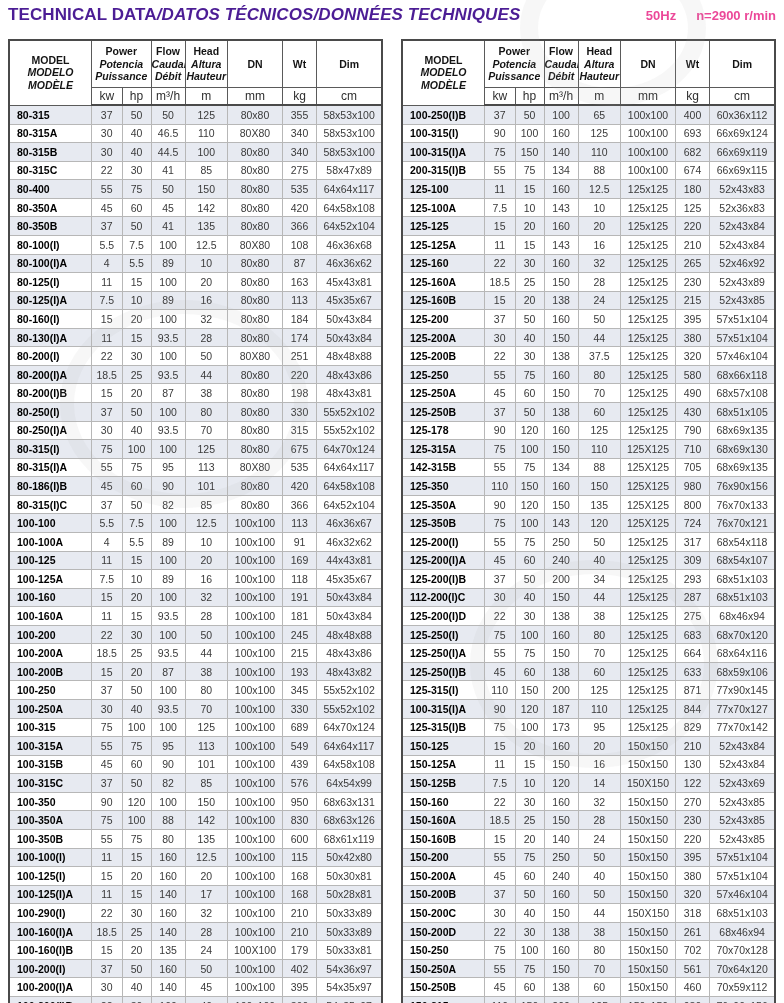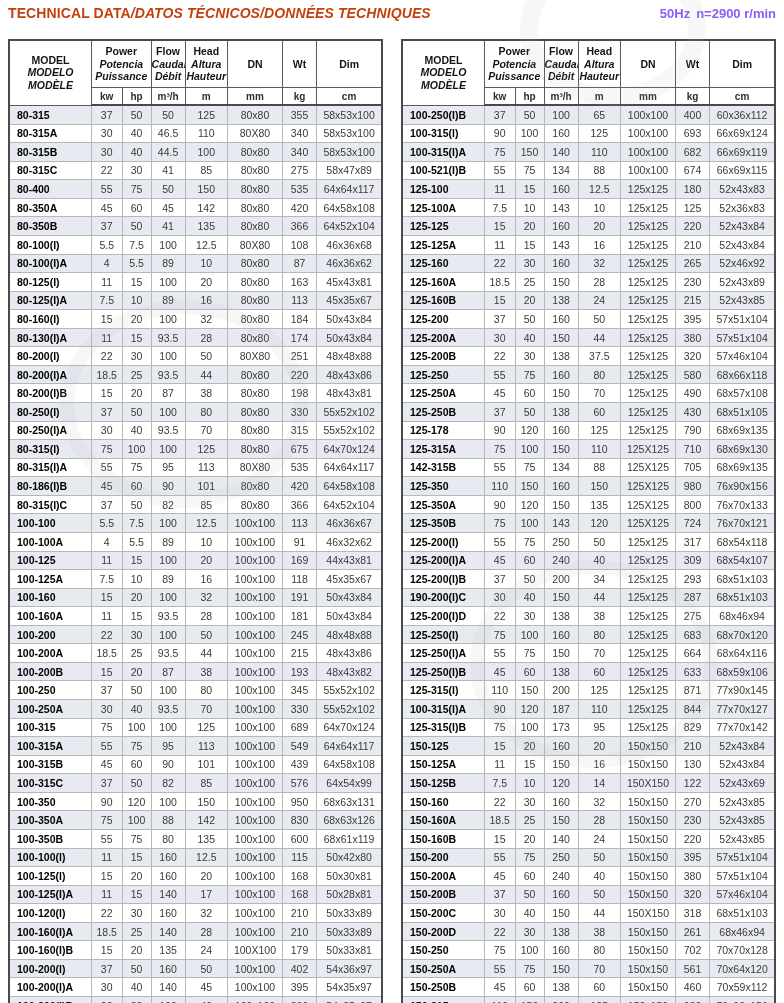--- a/index.html
+++ b/index.html
@@ -8,23 +8,23 @@
     background:#ffffff;
     font-family:"Liberation Sans", sans-serif;
     position:relative;
     overflow:hidden;
   }
   
   .titlebar{
     position:absolute;top:5px;left:8px;right:8px;
     display:flex;justify-content:space-between;align-items:baseline;
   }
-  .page-title{color:#c2410c;font-size:14px;font-weight:bold;letter-spacing:.1px;}
+  .page-title{color:#4c1d95;font-size:17px;font-weight:bold;letter-spacing:.1px;}
   .page-title .it{font-style:italic;}
-  .specs{color:#8b5cf6;font-size:13px;font-weight:bold;display:flex;gap:6px;align-items:center;}
+  .specs{color:#ec4899;font-size:13px;font-weight:bold;display:flex;gap:20px;align-items:center;}
   
   .wm{position:absolute;border:14px solid rgba(180,180,180,.10);border-radius:50%;pointer-events:none;z-index:5;}
   .wm1{left:520px;top:-50px;width:150px;height:120px;border-width:18px;}
   .wm2{left:60px;top:300px;width:220px;height:180px;}
   .wm3{left:470px;top:560px;width:220px;height:180px;}
   
   .pump-table{
     position:absolute;top:39px;
     width:375px;
     border-collapse:collapse;table-layout:fixed;
@@ -34,21 +34,21 @@
   .pump-table.right{left:401px;}
   .pump-table th,.pump-table td{overflow:hidden;white-space:nowrap;}
   
   .pump-table thead th{
     border:1px solid #5a5a5a;
     background:#fff;color:#141414;
     font-size:10.5px;font-weight:bold;text-align:center;
     vertical-align:middle;padding:0;
   }
   .pump-table thead tr.labels th{height:46px;}
-  .pump-table thead tr.units th{height:16px;font-weight:bold;font-size:10px;color:#2e2e2e;border-bottom:2px solid #4a4a4a;}
+  .pump-table thead tr.units th{height:16px;font-weight:normal;font-size:12px;color:#2e2e2e;border-bottom:2px solid #4a4a4a;}
   .pump-table thead .l1{font-weight:bold;line-height:1.2;}
   .pump-table thead .l2{font-weight:bold;font-style:italic;line-height:1.2;}
   .pump-table{border:2px solid #4a4a4a;}
   
   .pump-table tbody td{
     border:1px solid #b7b7b7;
     height:17.57px;
     font-size:10.5px;color:#3a3a3a;
     text-align:center;padding:0;
   }
@@ -546,21 +546,21 @@
         <td class="model">100-125(I)A</td>
         <td>11</td>
         <td>15</td>
         <td>140</td>
         <td>17</td>
         <td>100x100</td>
         <td>168</td>
         <td>50x28x81</td>
       </tr>
       <tr>
-        <td class="model">100-120(I)</td>
+        <td class="model">100-290(I)</td>
         <td>22</td>
         <td>30</td>
         <td>160</td>
         <td>32</td>
         <td>100x100</td>
         <td>210</td>
         <td>50x33x89</td>
       </tr>
       <tr>
         <td class="model">100-160(I)A</td>
@@ -687,21 +687,21 @@
         <td class="model">100-315(I)A</td>
         <td>75</td>
         <td>150</td>
         <td>140</td>
         <td>110</td>
         <td>100x100</td>
         <td>682</td>
         <td>66x69x119</td>
       </tr>
       <tr>
-        <td class="model">100-521(I)B</td>
+        <td class="model">200-315(I)B</td>
         <td>55</td>
         <td>75</td>
         <td>134</td>
         <td>88</td>
         <td>100x100</td>
         <td>674</td>
         <td>66x69x115</td>
       </tr>
       <tr>
         <td class="model">125-100</td>
@@ -917,21 +917,21 @@
         <td class="model">125-200(I)B</td>
         <td>37</td>
         <td>50</td>
         <td>200</td>
         <td>34</td>
         <td>125x125</td>
         <td>293</td>
         <td>68x51x103</td>
       </tr>
       <tr>
-        <td class="model">190-200(I)C</td>
+        <td class="model">112-200(I)C</td>
         <td>30</td>
         <td>40</td>
         <td>150</td>
         <td>44</td>
         <td>125x125</td>
         <td>287</td>
         <td>68x51x103</td>
       </tr>
       <tr>
         <td class="model">125-200(I)D</td>

